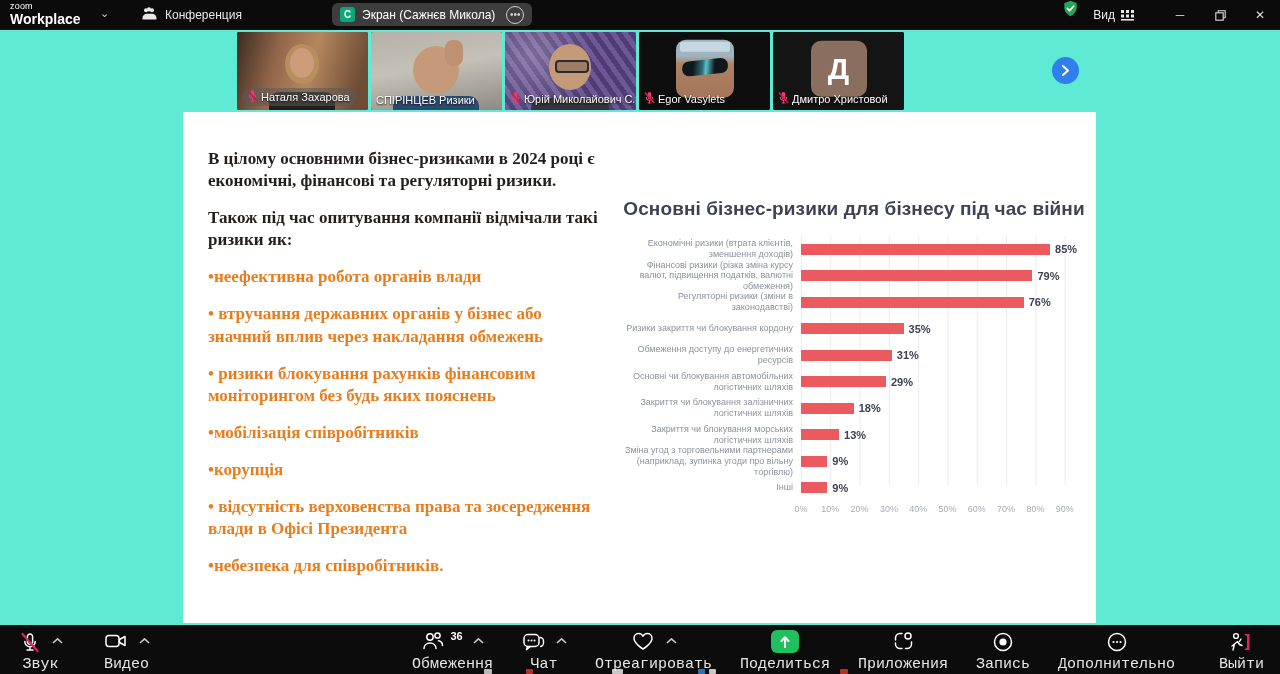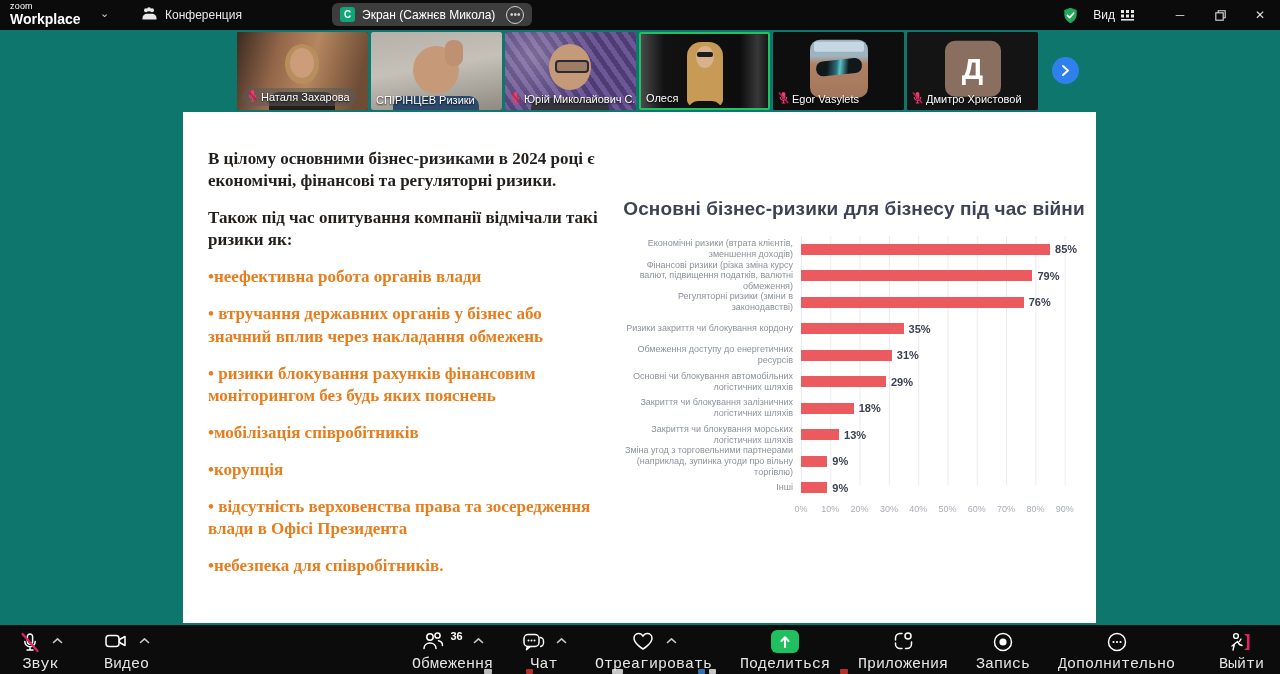--- a/index.html
+++ b/index.html
@@ -9,41 +9,41 @@
   
   .topbar{position:absolute;top:0;left:0;width:1280px;height:30px;background:#0b0b0b;color:#eee;}
   .logo{position:absolute;left:10px;top:2px;line-height:1;}
   .logo .l1{font-size:9px;color:#fff;letter-spacing:.2px;}
   .logo .l2{font-size:14px;color:#fff;font-weight:bold;margin-top:1px;}
   .logo-caret{position:absolute;left:100px;top:7px;color:#cfcfcf;font-size:11px;}
   .tab-meeting{position:absolute;left:135px;top:4px;height:22px;display:flex;align-items:center;gap:7px;color:#e8e8e8;font-size:12px;padding:0 6px;justify-content:space-between;}
   .tab-screen{position:absolute;left:332px;top:3px;height:23px;background:#3d3d3d;border-radius:6px;display:flex;align-items:center;gap:7px;padding:0 8px;color:#fff;font-size:12px;}
   .c-badge{width:15px;height:15px;border-radius:3px;background:#0ca678;color:#fff;font-size:10px;font-weight:bold;display:flex;align-items:center;justify-content:center;}
   .ellipsis-circle{width:16px;height:16px;border:1.2px solid #cfcfcf;border-radius:50%;display:flex;align-items:center;justify-content:center;color:#cfcfcf;font-size:10px;line-height:1;margin-left:4px;}
-  .tb-right{position:absolute;right:0;top:0;height:30px;display:flex;align-items:center;gap:0;}
+  .tb-right{position:absolute;right:0;top:0;height:30px;display:flex;gap:0;}
   .shield{margin-right:14px;display:flex;}
   .view-btn{display:flex;align-items:center;gap:6px;color:#eee;font-size:12px;margin-right:26px;}
   .winbtn{width:40px;height:30px;display:flex;align-items:center;justify-content:center;color:#ddd;font-size:12px;}
 
   
   .strip{position:absolute;top:32px;left:237px;height:78px;display:flex;gap:3px;}
   .tile{width:131px;height:78px;position:relative;overflow:hidden;background:#222;border-radius:2px;flex:none;}
   .tile.active{border:2px solid #23c163;width:127px;height:74px;}
   .nameplate{position:absolute;left:5px;bottom:4px;display:flex;align-items:center;gap:3px;color:#fff;font-size:11px;text-shadow:0 1px 2px rgba(0,0,0,.9);white-space:nowrap;max-width:124px;overflow:hidden;}
   .nameplate.pill{background:rgba(90,90,90,.55);border-radius:9px;padding:1px 7px 2px 5px;}
   .next-btn{position:absolute;left:815px;top:25px;width:27px;height:27px;border-radius:50%;background:#2f80ed;display:flex;align-items:center;justify-content:center;}
   
   .art{position:absolute;inset:0;}
   .head{position:absolute;border-radius:50%;}
   .torso{position:absolute;border-radius:10px 10px 0 0;}
   .avatar-sq{position:absolute;left:50%;top:50%;transform:translate(-50%,-54%);border-radius:10px;}
   .letter-av{display:flex;align-items:center;justify-content:center;color:#fff;font-size:30px;font-weight:bold;font-family:"Liberation Sans",sans-serif;}
 
   
-  .stage{position:absolute;top:30px;left:0;width:1280px;height:595px;background:#0f766e;}
+  .stage{position:absolute;top:30px;left:0;width:1280px;height:595px;background:#5eead4;}
   .slide{position:absolute;left:183px;top:82px;width:913px;height:511px;background:#ffffff;}
   .slide-text{position:absolute;left:25px;top:36px;width:400px;
       font-family:"Liberation Serif","DejaVu Serif",serif;font-weight:bold;font-size:17px;line-height:1.3;color:#231f1c;}
   .slide-text p{margin:0 0 15px 0;}
   .slide-text p.bullet{color:#e87d1e;}
 
   
   .chart{position:absolute;left:440px;top:86px;width:462px;}
   .chart-title{text-align:center;font-size:19px;font-weight:bold;color:#3f4254;margin-bottom:16px;letter-spacing:.1px;}
   .chart-body{position:relative;}
@@ -267,30 +267,20 @@
       <div class="torso" style="width:78px;height:16px;left:26px;bottom:-4px;background:#35343c;"></div>
       <div class="nameplate">
         <div><svg width="11" height="13" viewBox="0 0 12 14">
             <path fill="#e83e6b" d="M6 1a2 2 0 0 1 2 2v4a2 2 0 1 1-4 0V3a2 2 0 0 1 2-2z"></path>
             <path stroke="#e83e6b" fill="none" stroke-width="1.2" d="M2.5 6.5a3.5 3.5 0 0 0 7 0M6 10v2.8M4 13h4"></path>
             <line x1="1" y1="1.5" x2="11" y2="13" stroke="#c81e4f" stroke-width="1.7"></line>
           </svg></div>
         <span>Юрій Миколайович С...</span>
       </div>
     </div>
-    <div class="tile active">
-      <div class="art" style="background:linear-gradient(90deg,#4a4a4a 0%,#121212 18%,#0d0d0d 78%,#383838 92%,#171717 100%);"></div>
-      <div style="position:absolute;left:46px;top:8px;width:36px;height:64px;background:#c79a55;border-radius:14px 14px 6px 6px;"></div>
-      <div class="head" style="width:18px;height:22px;left:55px;top:12px;background:#d8b28d;"></div>
-      <div style="position:absolute;left:56px;top:18px;width:16px;height:5px;background:#1c1c1c;border-radius:2px;"></div>
-      <div class="torso" style="width:34px;height:10px;left:47px;bottom:-3px;background:#101010;"></div>
-      <div class="nameplate">
-        <span>Олеся</span>
-      </div>
-    </div>
     <div class="tile">
       <div class="art" style="background:#0e0e0e;"></div>
       <div class="avatar-sq" style="width:58px;height:58px;background:linear-gradient(180deg,#9db4c0 0%,#9db4c0 28%,#b08163 42%,#a3765c 100%);overflow:hidden;">
         <div style="position:absolute;left:6px;top:20px;width:46px;height:15px;background:linear-gradient(100deg,#10181c 25%,#2f6f7a 45%,#59c4c9 52%,#10181c 70%);border-radius:7px;transform:rotate(-6deg);"></div>
         <div style="position:absolute;left:4px;top:2px;width:50px;height:10px;background:#cfe0ea;opacity:.8;border-radius:2px;"></div>
       </div>
       <div class="nameplate">
         <div><svg width="11" height="13" viewBox="0 0 12 14">
             <path fill="#e83e6b" d="M6 1a2 2 0 0 1 2 2v4a2 2 0 1 1-4 0V3a2 2 0 0 1 2-2z"></path>
             <path stroke="#e83e6b" fill="none" stroke-width="1.2" d="M2.5 6.5a3.5 3.5 0 0 0 7 0M6 10v2.8M4 13h4"></path>

